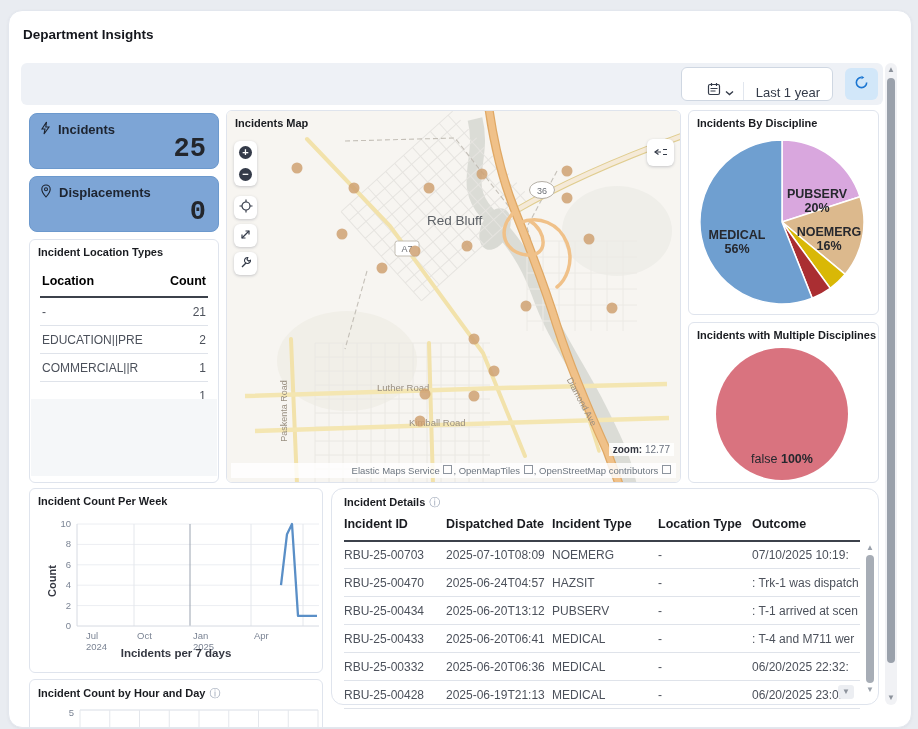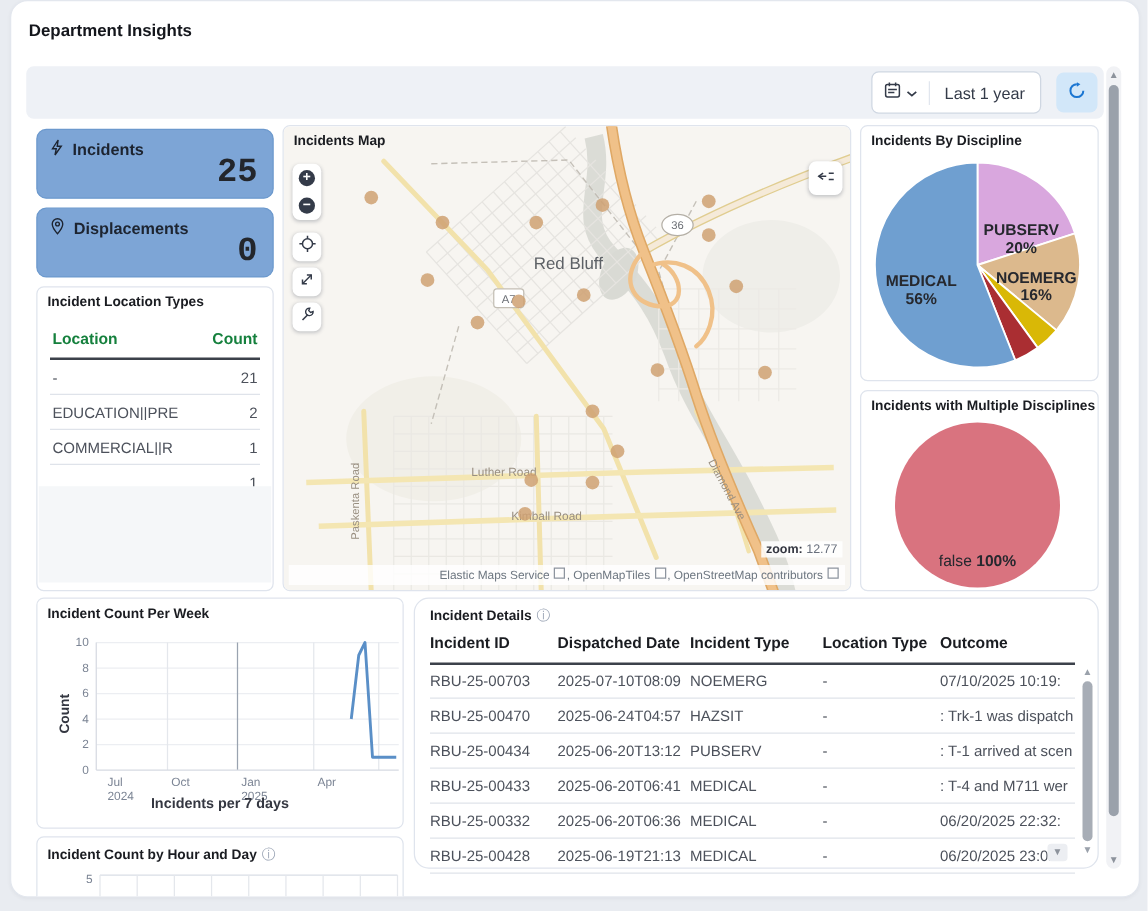--- a/index.html
+++ b/index.html
@@ -4,48 +4,48 @@
 <style>
   html,body{margin:0;padding:0;}
   body{
     width:918px;height:729px;position:relative;
     background:#e9ecf1;
     font-family:"Liberation Sans","DejaVu Sans",sans-serif;
     color:#1a1c21;overflow:hidden;
     -webkit-font-smoothing:antialiased;
   }
   .card{
-    position:absolute;left:8px;top:0;width:902px;height:716px;
+    position:absolute;left:8px;top:10px;width:902px;height:716px;
     background:#fff;border:1px solid #e3e7ee;border-radius:14px;
     box-shadow:0 1px 3px rgba(60,70,90,.06);overflow:hidden;
   }
   .page-title{position:absolute;left:14px;top:16px;font-size:13.5px;font-weight:700;color:#14161c;}
   
   .toolbar{position:absolute;left:12px;top:52px;width:862px;height:42px;background:#eef1f6;border-radius:6px;
     display:flex;align-items:center;justify-content:flex-end;gap:12px;padding-right:5px;box-sizing:border-box;}
-  .date-group{display:flex;align-items:center;height:32px;background:#fff;border:1px solid #cfd7e2;border-radius:6px;overflow:hidden;}
+  .date-group{display:flex;align-items:flex-end;height:32px;background:#fff;border:1px solid #cfd7e2;border-radius:6px;overflow:hidden;padding-left:16px;}
   .date-ico-btn{display:flex;align-items:center;gap:4px;padding:0 9px;border-right:1px solid #e1e6ee;cursor:pointer;}
   .date-text{display:flex;align-items:center;padding:0 12px;font-size:13px;color:#343b49;cursor:pointer;}
   .refresh-btn{width:33px;height:32px;border-radius:6px;background:#d2e7f9;display:flex;align-items:center;justify-content:center;cursor:pointer;border:none;}
   
   .vscroll{position:absolute;left:876px;top:52px;width:12px;height:642px;background:#f1f2f5;border-radius:6px;}
   .vscroll .arr{position:absolute;left:0;width:12px;height:12px;color:#8d939c;font-size:8px;line-height:12px;text-align:center;cursor:pointer;}
   .vscroll .thumb{position:absolute;left:2px;width:8px;background:#9aa1ab;border-radius:4px;cursor:pointer;}
   
   .panel{position:absolute;background:#fff;border:1px solid #dfe4ed;border-radius:6px;box-sizing:border-box;}
   .panel-title{position:absolute;left:8px;top:6px;font-size:11px;font-weight:700;color:#1a1c21;white-space:nowrap;z-index:5;}
   .info-ico{color:#98a2b3;font-weight:400;font-size:11px;margin-left:4px;}
   
   .metric{position:absolute;left:20px;width:190px;height:56px;background:#7da5d6;border:1px solid #6c99cd;border-radius:8px;
     box-sizing:border-box;padding:7px 12px 6px 10px;display:flex;flex-direction:column;}
   .metric-head{display:flex;align-items:center;gap:7px;font-size:13px;font-weight:700;color:#1d2430;}
   .metric-val{text-align:right;font-size:27px;font-weight:700;color:#23262c;line-height:26px;margin-top:-2px;font-family:Liberation Mono, monospace;}
   
   .loc-table{position:absolute;left:10px;right:10px;top:28px;}
-  .loc-head{display:flex;justify-content:space-between;font-size:12.5px;font-weight:700;color:#15803d;
+  .loc-head{display:flex;justify-content:space-between;font-size:12.5px;font-weight:700;color:#000000;
     padding:6px 2px 8px 2px;border-bottom:2px solid #3c414b;}
   .loc-row{display:flex;justify-content:space-between;font-size:12px;color:#4c515b;
     padding:7px 2px;border-bottom:1px solid #dfe3ea;height:13px;}
   .loc-fill{position:absolute;left:1px;right:1px;top:159px;height:77px;background:#f5f7f9;}
   
   .map-btn{position:absolute;background:#fff;border-radius:6px;box-shadow:0 1px 3px rgba(50,60,80,.25);
     display:flex;align-items:center;justify-content:center;cursor:pointer;z-index:6;}
   .zoom-group{position:absolute;left:7px;top:30px;width:23px;height:45px;background:#fff;border-radius:6px;
     box-shadow:0 1px 3px rgba(50,60,80,.25);z-index:6;display:flex;flex-direction:column;}
   .zoom-half{flex:1;display:flex;align-items:center;justify-content:center;cursor:pointer;}

